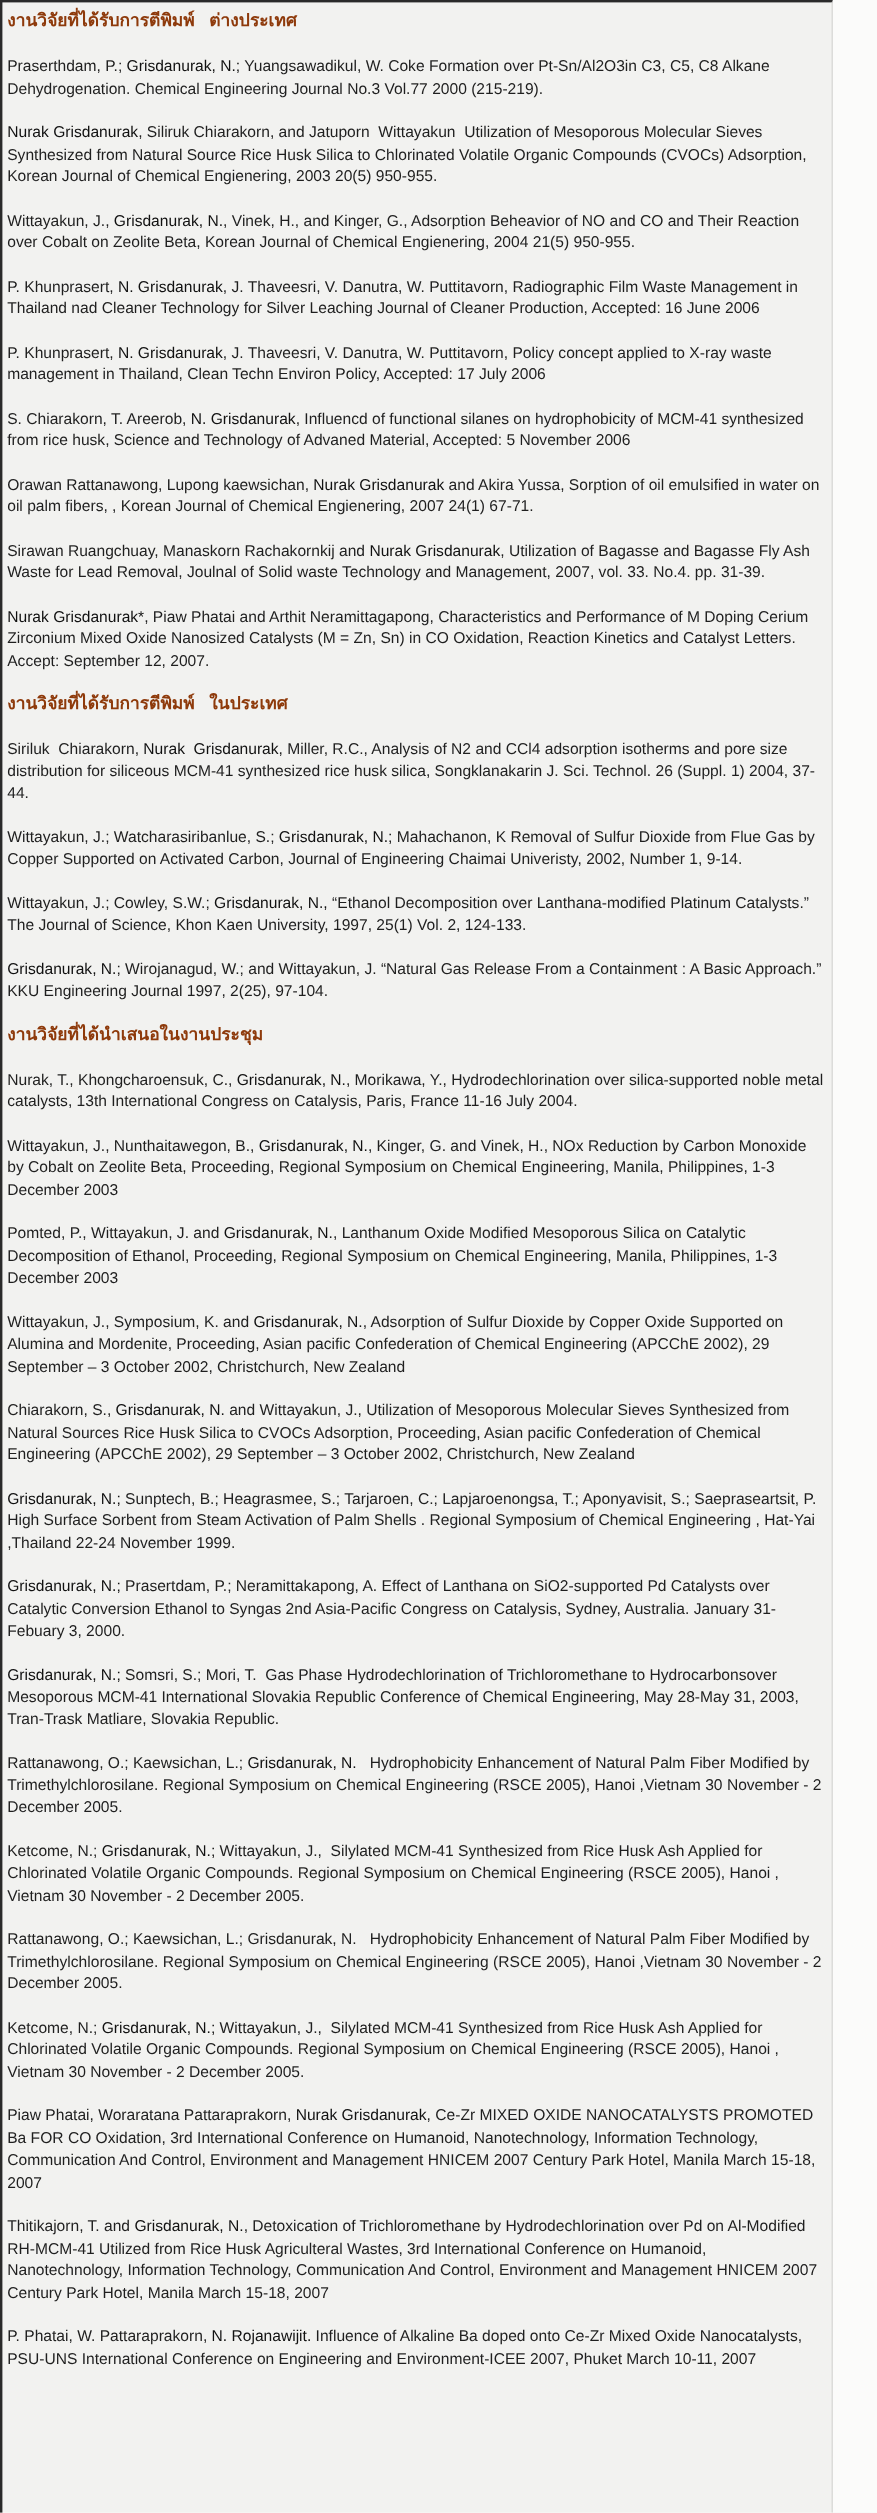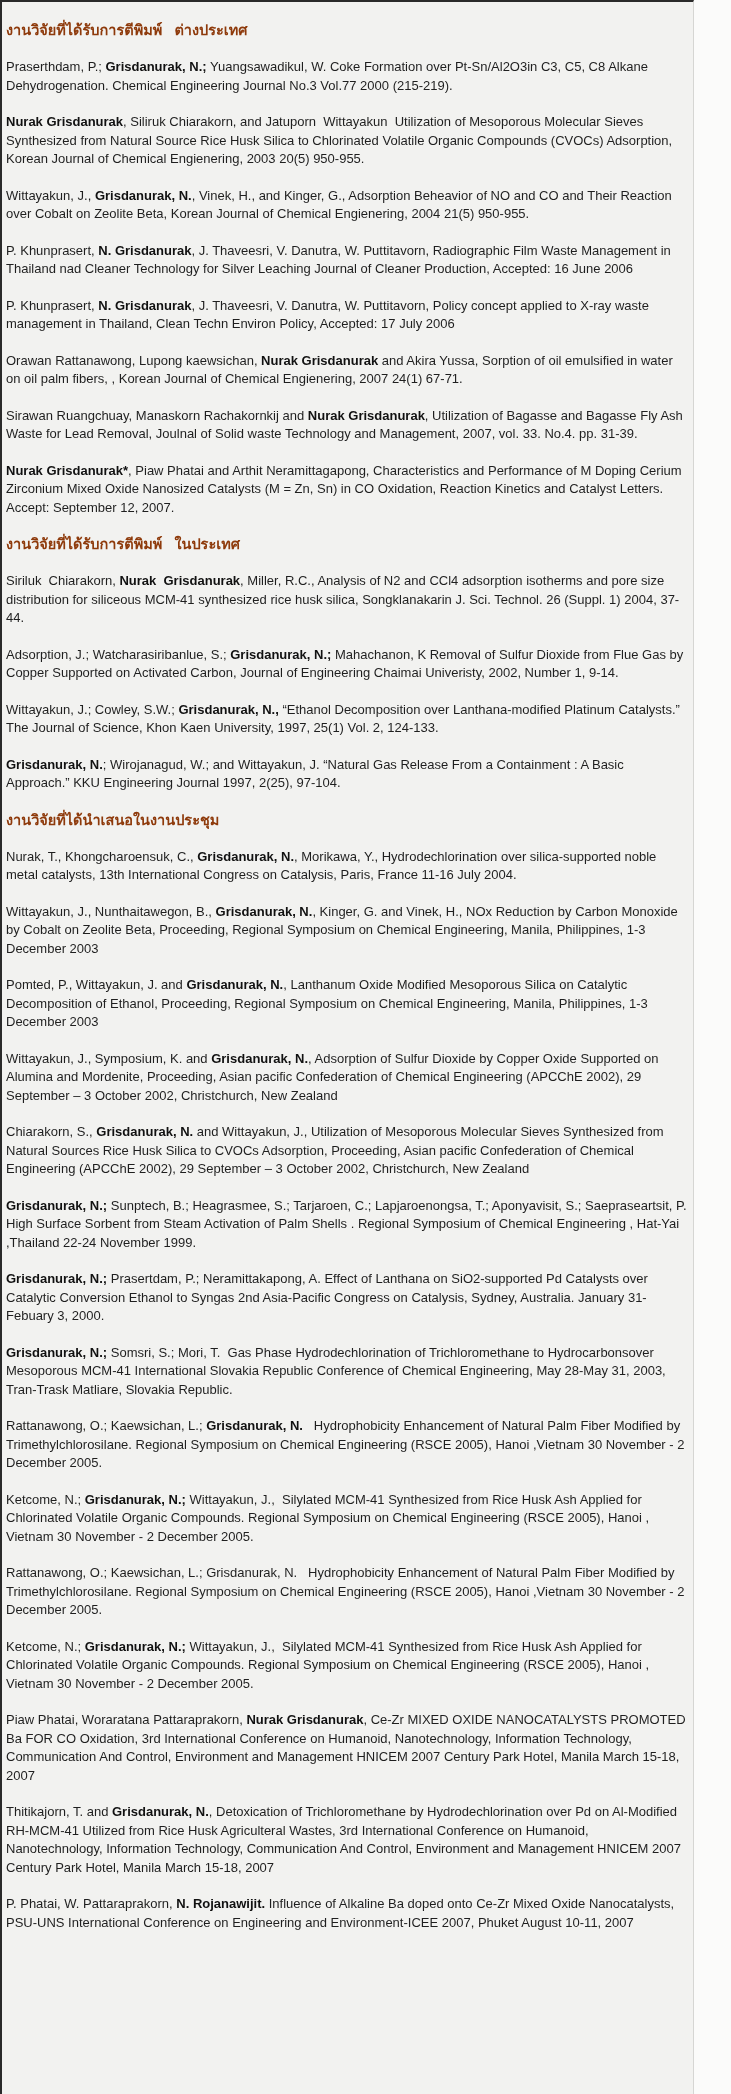--- a/index.html
+++ b/index.html
@@ -33,60 +33,61 @@
   }
   .section-header {
     color: var(--header-color, #8e3a0b);
     font-weight: bold;
     font-size: 14.5px;
     line-height: 19px;
     margin: 17px 0;
     white-space: pre-wrap;
   }
   .section-header:first-child {
-    margin-top: 18px;
+    margin-top: 6px;
   }
   .citation {
     margin: 18px 0;
     white-space: pre-wrap;
   }
   .bold-name {
-    font-weight: bold;
+    font-weight: normal;
     color: #111;
   }
 </style>
 </head>
 <body style="background: rgb(251, 251, 250);">
 
 <div class="page">
   <div class="content" style="background: rgb(242, 242, 240); color: rgb(31, 31, 31);">
       <div class="section-header">งานวิจัยที่ได้รับการตีพิมพ์   ต่างประเทศ</div>
       <p class="citation"><span>Praserthdam, P.; </span><span class="bold-name">Grisdanurak, N.;</span><span> Yuangsawadikul, W. Coke Formation over Pt-Sn/Al2O3in C3, C5, C8 Alkane Dehydrogenation. Chemical Engineering Journal No.3 Vol.77 2000 (215-219).</span></p>
       <p class="citation"><span class="bold-name">Nurak Grisdanurak</span><span>, Siliruk Chiarakorn, and Jatuporn  Wittayakun  Utilization of Mesoporous Molecular Sieves Synthesized from Natural Source Rice Husk Silica to Chlorinated Volatile Organic Compounds (CVOCs) Adsorption, Korean Journal of Chemical Engienering, 2003 20(5) 950-955.</span></p>
       <p class="citation"><span>Wittayakun, J., </span><span class="bold-name">Grisdanurak, N.</span><span>, Vinek, H., and Kinger, G., Adsorption Beheavior of NO and CO and Their Reaction over Cobalt on Zeolite Beta, Korean Journal of Chemical Engienering, 2004 21(5) 950-955.</span></p>
       <p class="citation"><span>P. Khunprasert, </span><span class="bold-name">N. Grisdanurak</span><span>, J. Thaveesri, V. Danutra, W. Puttitavorn, Radiographic Film Waste Management in Thailand nad Cleaner Technology for Silver Leaching Journal of Cleaner Production, Accepted: 16 June 2006</span></p>
       <p class="citation"><span>P. Khunprasert, </span><span class="bold-name">N. Grisdanurak</span><span>, J. Thaveesri, V. Danutra, W. Puttitavorn, Policy concept applied to X-ray waste management in Thailand, Clean Techn Environ Policy, Accepted: 17 July 2006</span></p>
+      <p class="citation"><span>S. Chiarakorn, T. Areerob, </span><span class="bold-name">N. Grisdanurak</span><span>, Influencd of functional silanes on hydrophobicity of MCM-41 synthesized from rice husk, Science and Technology of Advaned Material, Accepted: 5 November 2006</span></p>
       <p class="citation"><span>Orawan Rattanawong, Lupong kaewsichan, </span><span class="bold-name">Nurak Grisdanurak</span><span> and Akira Yussa, Sorption of oil emulsified in water on oil palm fibers, , Korean Journal of Chemical Engienering, 2007 24(1) 67-71.</span></p>
       <p class="citation"><span>Sirawan Ruangchuay, Manaskorn Rachakornkij and </span><span class="bold-name">Nurak Grisdanurak</span><span>, Utilization of Bagasse and Bagasse Fly Ash Waste for Lead Removal, Joulnal of Solid waste Technology and Management, 2007, vol. 33. No.4. pp. 31-39.</span></p>
       <p class="citation"><span class="bold-name">Nurak Grisdanurak*</span><span>, Piaw Phatai and Arthit Neramittagapong, Characteristics and Performance of M Doping Cerium Zirconium Mixed Oxide Nanosized Catalysts (M = Zn, Sn) in CO Oxidation, Reaction Kinetics and Catalyst Letters. Accept: September 12, 2007.</span></p>
       <div class="section-header">งานวิจัยที่ได้รับการตีพิมพ์   ในประเทศ</div>
       <p class="citation"><span>Siriluk  Chiarakorn, </span><span class="bold-name">Nurak  Grisdanurak</span><span>, Miller, R.C., Analysis of N2 and CCl4 adsorption isotherms and pore size distribution for siliceous MCM-41 synthesized rice husk silica, Songklanakarin J. Sci. Technol. 26 (Suppl. 1) 2004, 37-44.</span></p>
-      <p class="citation"><span>Adsorption, J.; Watcharasiribanlue, S.; </span><span class="bold-name">Grisdanurak, N.;</span><span> Mahachanon, K Removal of Sulfur Dioxide from Flue Gas by Copper Supported on Activated Carbon, Journal of Engineering Chaimai Univeristy, 2002, Number 1, 9-14.</span></p>
+      <p class="citation"><span>Wittayakun, J.; Watcharasiribanlue, S.; </span><span class="bold-name">Grisdanurak, N.;</span><span> Mahachanon, K Removal of Sulfur Dioxide from Flue Gas by Copper Supported on Activated Carbon, Journal of Engineering Chaimai Univeristy, 2002, Number 1, 9-14.</span></p>
       <p class="citation"><span>Wittayakun, J.; Cowley, S.W.; </span><span class="bold-name">Grisdanurak, N.,</span><span> “Ethanol Decomposition over Lanthana-modified Platinum Catalysts.” The Journal of Science, Khon Kaen University, 1997, 25(1) Vol. 2, 124-133.</span></p>
       <p class="citation"><span class="bold-name">Grisdanurak, N.</span><span>; Wirojanagud, W.; and Wittayakun, J. “Natural Gas Release From a Containment : A Basic Approach.” KKU Engineering Journal 1997, 2(25), 97-104.</span></p>
       <div class="section-header">งานวิจัยที่ได้นำเสนอในงานประชุม</div>
       <p class="citation"><span>Nurak, T., Khongcharoensuk, C., </span><span class="bold-name">Grisdanurak, N.</span><span>, Morikawa, Y., Hydrodechlorination over silica-supported noble metal catalysts, 13th International Congress on Catalysis, Paris, France 11-16 July 2004.</span></p>
       <p class="citation"><span>Wittayakun, J., Nunthaitawegon, B., </span><span class="bold-name">Grisdanurak, N.</span><span>, Kinger, G. and Vinek, H., NOx Reduction by Carbon Monoxide by Cobalt on Zeolite Beta, Proceeding, Regional Symposium on Chemical Engineering, Manila, Philippines, 1-3 December 2003</span></p>
       <p class="citation"><span>Pomted, P., Wittayakun, J. and </span><span class="bold-name">Grisdanurak, N.</span><span>, Lanthanum Oxide Modified Mesoporous Silica on Catalytic Decomposition of Ethanol, Proceeding, Regional Symposium on Chemical Engineering, Manila, Philippines, 1-3 December 2003</span></p>
       <p class="citation"><span>Wittayakun, J., Symposium, K. and </span><span class="bold-name">Grisdanurak, N.</span><span>, Adsorption of Sulfur Dioxide by Copper Oxide Supported on Alumina and Mordenite, Proceeding, Asian pacific Confederation of Chemical Engineering (APCChE 2002), 29 September – 3 October 2002, Christchurch, New Zealand</span></p>
       <p class="citation"><span>Chiarakorn, S., </span><span class="bold-name">Grisdanurak, N.</span><span> and Wittayakun, J., Utilization of Mesoporous Molecular Sieves Synthesized from Natural Sources Rice Husk Silica to CVOCs Adsorption, Proceeding, Asian pacific Confederation of Chemical Engineering (APCChE 2002), 29 September – 3 October 2002, Christchurch, New Zealand</span></p>
       <p class="citation"><span class="bold-name">Grisdanurak, N.;</span><span> Sunptech, B.; Heagrasmee, S.; Tarjaroen, C.; Lapjaroenongsa, T.; Aponyavisit, S.; Saepraseartsit, P. High Surface Sorbent from Steam Activation of Palm Shells . Regional Symposium of Chemical Engineering , Hat-Yai ,Thailand 22-24 November 1999.</span></p>
       <p class="citation"><span class="bold-name">Grisdanurak, N.;</span><span> Prasertdam, P.; Neramittakapong, A. Effect of Lanthana on SiO2-supported Pd Catalysts over Catalytic Conversion Ethanol to Syngas 2nd Asia-Pacific Congress on Catalysis, Sydney, Australia. January 31-Febuary 3, 2000.</span></p>
       <p class="citation"><span class="bold-name">Grisdanurak, N.;</span><span> Somsri, S.; Mori, T.  Gas Phase Hydrodechlorination of Trichloromethane to Hydrocarbonsover Mesoporous MCM-41 International Slovakia Republic Conference of Chemical Engineering, May 28-May 31, 2003, Tran-Trask Matliare, Slovakia Republic.</span></p>
       <p class="citation"><span>Rattanawong, O.; Kaewsichan, L.; </span><span class="bold-name">Grisdanurak, N.</span><span>   Hydrophobicity Enhancement of Natural Palm Fiber Modified by Trimethylchlorosilane. Regional Symposium on Chemical Engineering (RSCE 2005), Hanoi ,Vietnam 30 November - 2 December 2005.</span></p>
       <p class="citation"><span>Ketcome, N.; </span><span class="bold-name">Grisdanurak, N.;</span><span> Wittayakun, J.,  Silylated MCM-41 Synthesized from Rice Husk Ash Applied for Chlorinated Volatile Organic Compounds. Regional Symposium on Chemical Engineering (RSCE 2005), Hanoi , Vietnam 30 November - 2 December 2005.</span></p>
       <p class="citation"><span>Rattanawong, O.; Kaewsichan, L.; Grisdanurak, N.   Hydrophobicity Enhancement of Natural Palm Fiber Modified by Trimethylchlorosilane. Regional Symposium on Chemical Engineering (RSCE 2005), Hanoi ,Vietnam 30 November - 2 December 2005.</span></p>
       <p class="citation"><span>Ketcome, N.; </span><span class="bold-name">Grisdanurak, N.;</span><span> Wittayakun, J.,  Silylated MCM-41 Synthesized from Rice Husk Ash Applied for Chlorinated Volatile Organic Compounds. Regional Symposium on Chemical Engineering (RSCE 2005), Hanoi , Vietnam 30 November - 2 December 2005.</span></p>
       <p class="citation"><span>Piaw Phatai, Woraratana Pattaraprakorn, </span><span class="bold-name">Nurak Grisdanurak</span><span>, Ce-Zr MIXED OXIDE NANOCATALYSTS PROMOTED Ba FOR CO Oxidation, 3rd International Conference on Humanoid, Nanotechnology, Information Technology, Communication And Control, Environment and Management HNICEM 2007 Century Park Hotel, Manila March 15-18, 2007</span></p>
       <p class="citation"><span>Thitikajorn, T. and </span><span class="bold-name">Grisdanurak, N.</span><span>, Detoxication of Trichloromethane by Hydrodechlorination over Pd on Al-Modified RH-MCM-41 Utilized from Rice Husk Agriculteral Wastes, 3rd International Conference on Humanoid, Nanotechnology, Information Technology, Communication And Control, Environment and Management HNICEM 2007 Century Park Hotel, Manila March 15-18, 2007</span></p>
-      <p class="citation"><span>P. Phatai, W. Pattaraprakorn, </span><span class="bold-name">N. Rojanawijit.</span><span> Influence of Alkaline Ba doped onto Ce-Zr Mixed Oxide Nanocatalysts, PSU-UNS International Conference on Engineering and Environment-ICEE 2007, Phuket August 10-11, 2007</span></p>
+      <p class="citation"><span>P. Phatai, W. Pattaraprakorn, </span><span class="bold-name">N. Rojanawijit.</span><span> Influence of Alkaline Ba doped onto Ce-Zr Mixed Oxide Nanocatalysts, PSU-UNS International Conference on Engineering and Environment-ICEE 2007, Phuket March 10-11, 2007</span></p>
     </div>
 </div>
 
 </body></html>

